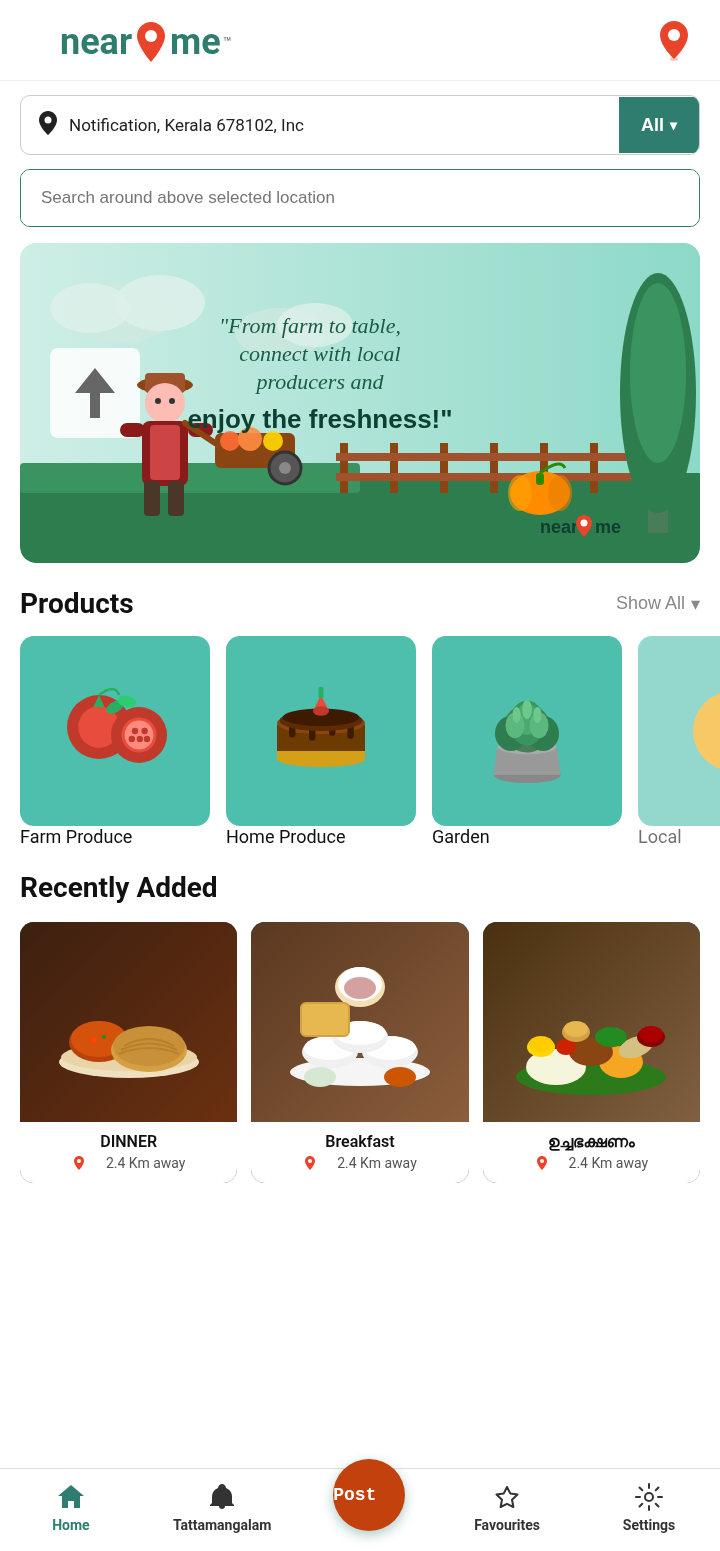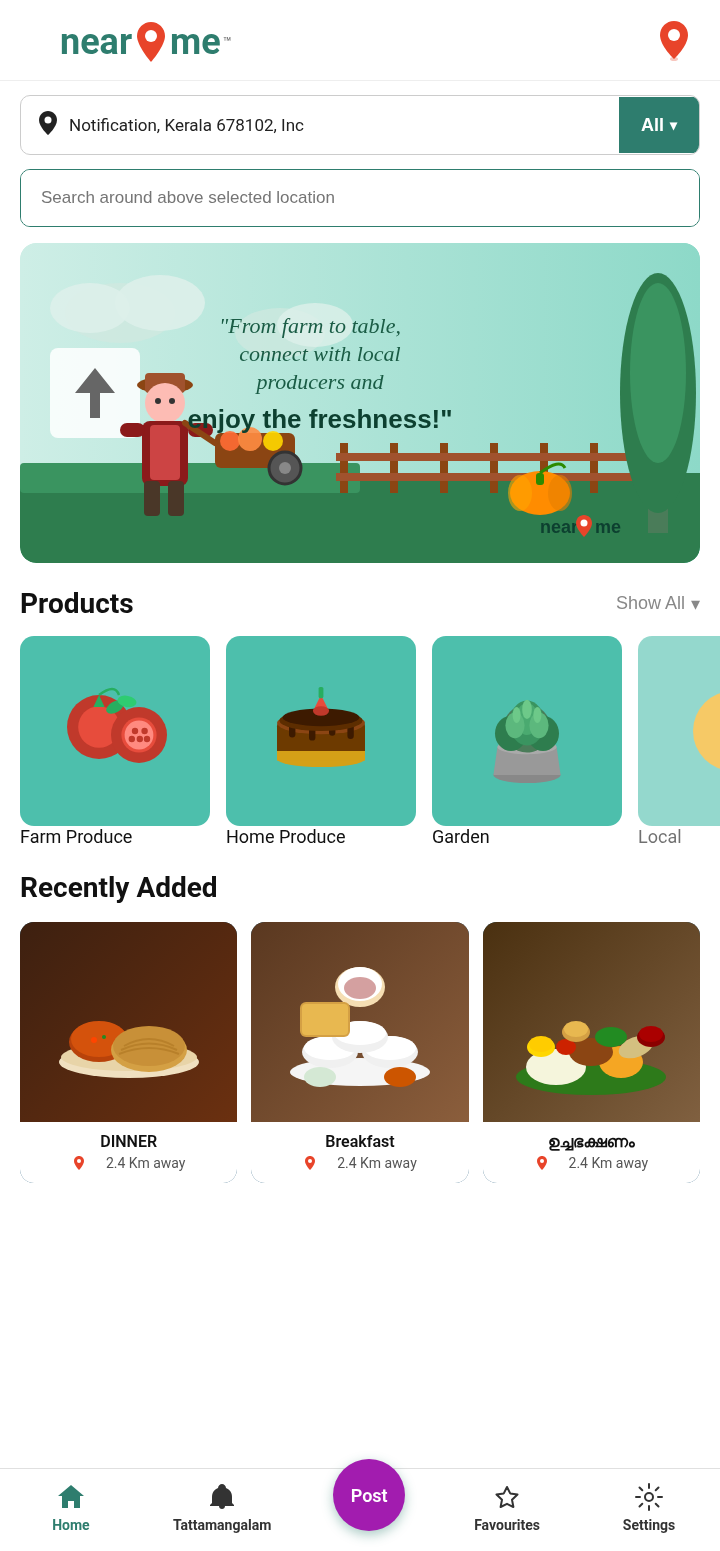--- a/index.html
+++ b/index.html
@@ -209,28 +209,29 @@
     }
     .nav-item svg { width: 32px; height: 32px; }
     .nav-label {
       font-size: 14px;
       color: #333;
     }
     .nav-label.active { color: #2e7d6e; }
     .nav-post-btn {
       width: 72px;
       height: 72px;
-      background: #a21caf;
+      background: #c2410c;
       border-radius: 50%;
       display: flex;
       align-items: center;
-      justify-content: center;
+      justify-content: flex-start;
       margin-top: -24px;
       cursor: pointer;
       box-shadow: 0 4px 12px rgba(46,125,110,0.4);
+      font-family: Liberation Mono, monospace;
     }
     .nav-post-btn-label {
       font-size: 18px;
       font-weight: 600;
       color: #fff;
     }
 
     
     .nav-spacer { height: 100px; }
 

